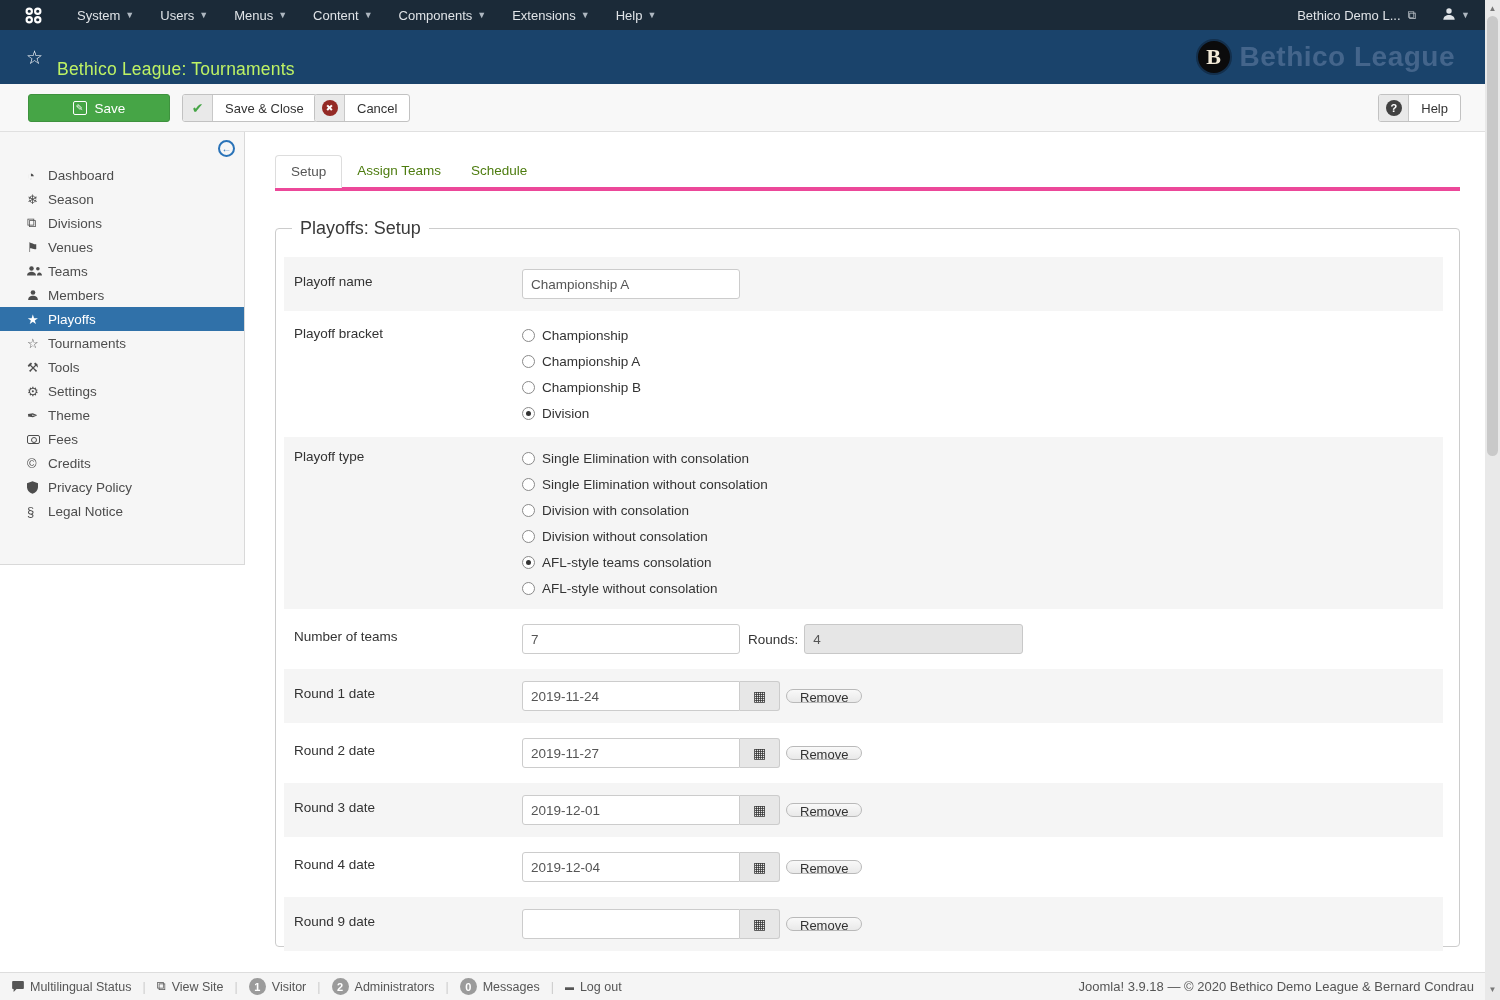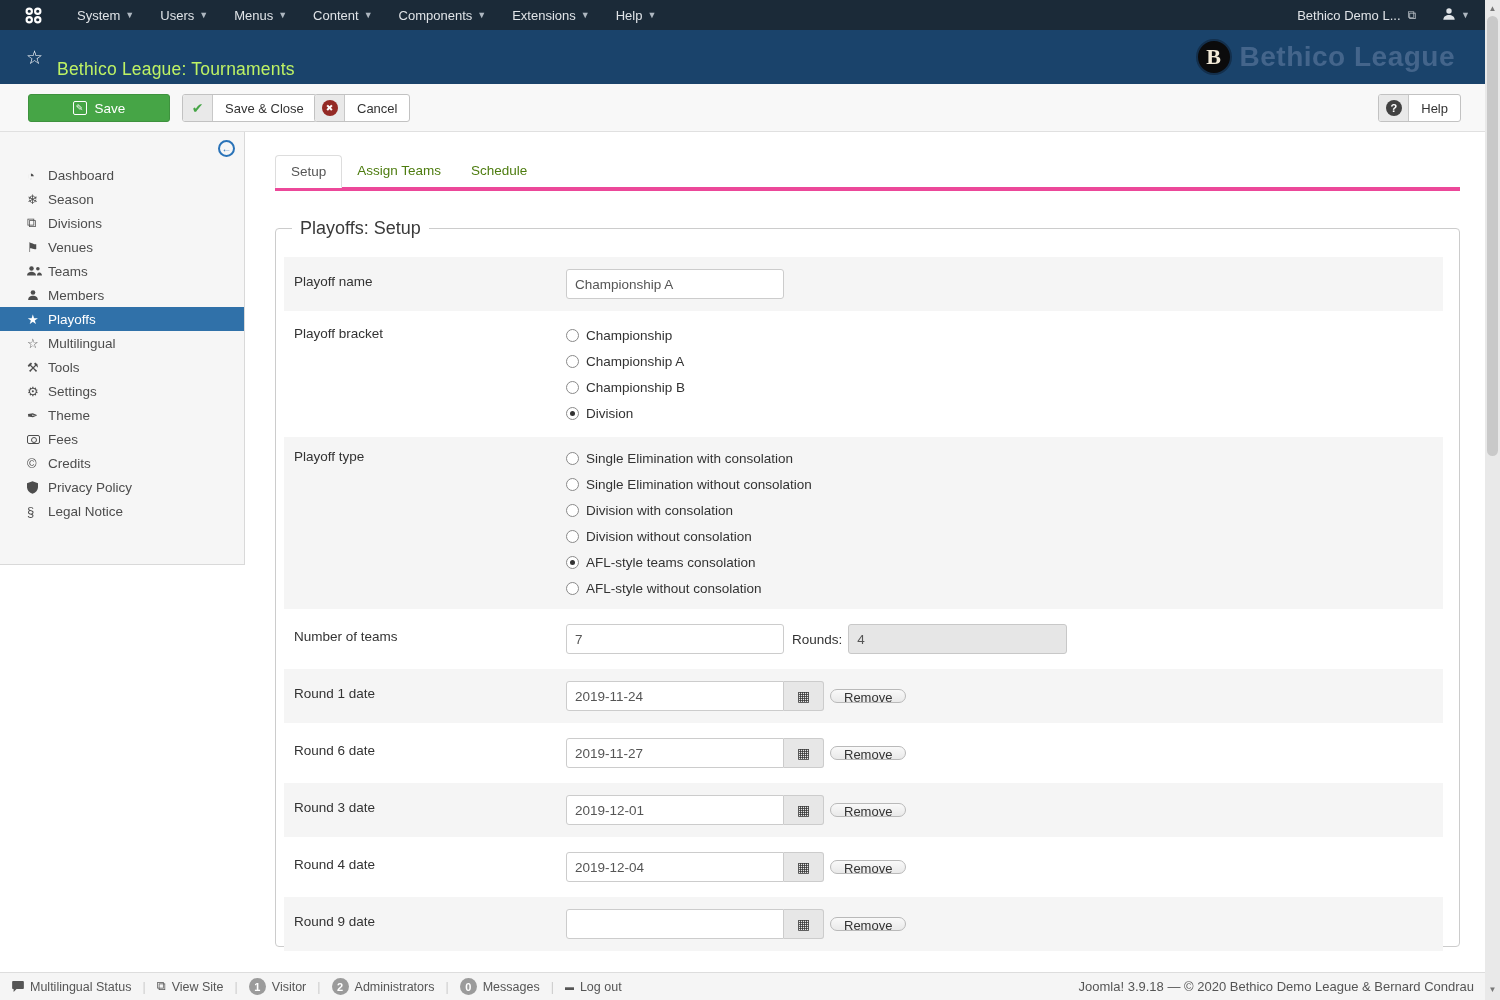--- a/index.html
+++ b/index.html
@@ -54,21 +54,21 @@
   
   .content { position:absolute; top:132px; left:245px; width:1240px; height:841px; background:#fff; }
   .tabs { position:absolute; top:23px; left:30px; width:1185px; display:flex; border-bottom:4px solid #ec4899; }
   .tab { padding:8px 15px; font-size:13.5px; cursor:pointer; }
   .tab.active { color:#555; background:#fff; border:1px solid #ddd; border-bottom-color:#fff; border-radius:4px 4px 0 0; margin-bottom:-1px; }
   .tab.link { color:#4d7c0f; }
 
   
   fieldset.setup { position:absolute; top:86px; left:30px; width:1185px; height:729px; border:1px solid #ccc; border-radius:4px; padding:18px 16px 0 8px; }
   fieldset.setup legend { font-size:18px; color:#3a3a3a; padding:0 8px; margin-left:8px; }
-  .row { display:flex; margin-bottom:3px; padding:12px 10px;gap:44px; }
+  .row { display:flex; margin-bottom:3px; padding:12px 10px; }
   .row.striped { background:#f5f5f5; }
   .row.radios { padding:8px 10px; }
   .row .lbl { flex:0 0 212px; padding-top:5px; color:#333; }
   .row.radios .lbl { padding-top:4px; }
   .ctrl { flex:1;margin-left:16px; }
   .ipt { height:30px; width:218px; border:1px solid #ccc; border-radius:3px; padding:4px 8px; font-size:13.5px; color:#555; font-family:inherit; background:#fff; }
   .ipt:disabled { background:#e6e6e6; border-color:#c8c8c8; color:#555; }
   .opt { display:flex; align-items:center; height:26px; cursor:pointer; }
   .radio { width:13px; height:13px; border:1px solid #8a8a8a; border-radius:50%; background:#fff; position:relative; flex:0 0 13px; }
   .radio.on::after { content:""; position:absolute; left:3px; top:3px; width:5px; height:5px; border-radius:50%; background:#333; }
@@ -223,21 +223,21 @@
           </svg>
         </span>
         <span>Members</span>
       </div>
     <div class="side-item active">
         <span class="ic">★</span>
         <span>Playoffs</span>
       </div>
     <div class="side-item">
         <span class="ic">☆</span>
-        <span>Multilingual</span>
+        <span>Tournaments</span>
       </div>
     <div class="side-item">
         <span class="ic">⚒</span>
         <span>Tools</span>
       </div>
     <div class="side-item">
         <span class="ic">⚙</span>
         <span>Settings</span>
       </div>
     <div class="side-item">
@@ -350,21 +350,21 @@
       <div class="ctrl inline">
         <input class="ipt date" type="text" value="2019-11-24" style="">
         <span class="cal-btn">
             <span>▦</span>
           </span>
         <button class="remove-btn">Remove</button>
       </div>
     </div>
 
     <div class="row">
-      <div class="lbl">Round 6 date</div>
+      <div class="lbl">Round 2 date</div>
       <div class="ctrl inline">
         <input class="ipt date" type="text" value="2019-11-27" style="">
         <span class="cal-btn">
             <span>▦</span>
           </span>
         <button class="remove-btn">Remove</button>
       </div>
     </div>
 
     <div class="row striped">

